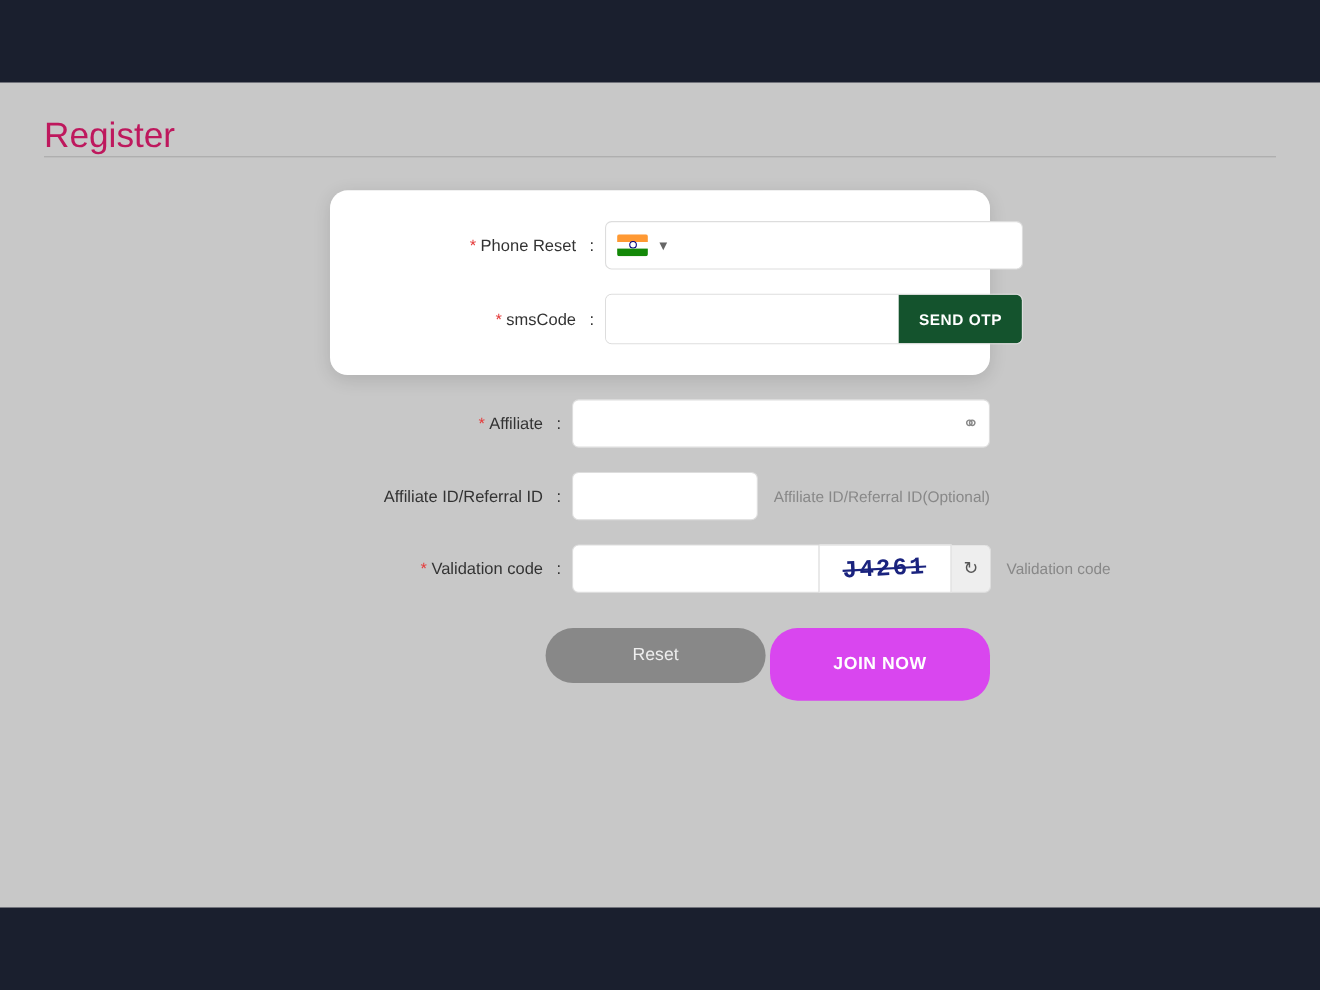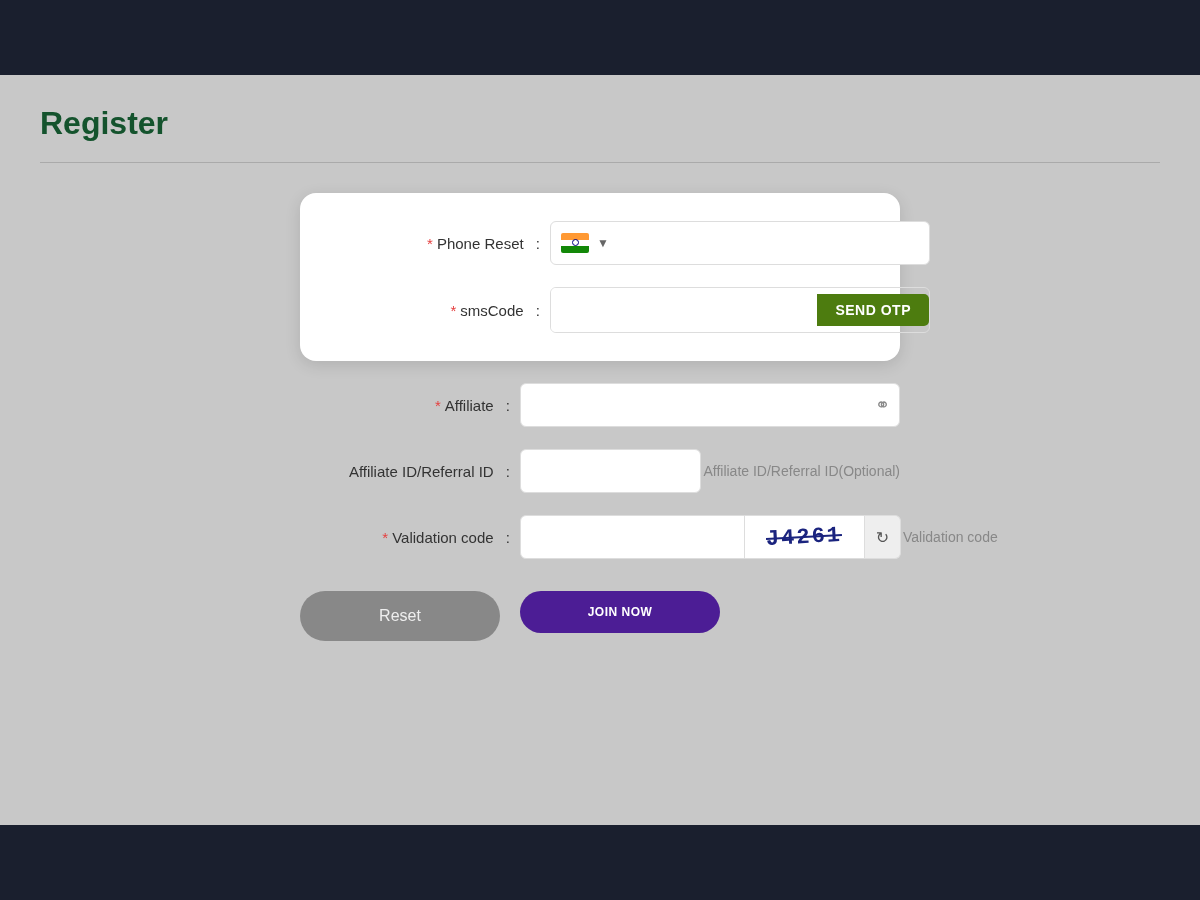--- a/index.html
+++ b/index.html
@@ -26,23 +26,23 @@
       bottom: 0;
     }
 
     .main-content {
       padding: 30px 40px;
       position: relative;
     }
 
     .page-title {
       font-size: 32px;
-      font-weight: 700;
-      color: #14532d;
-      margin-bottom: 20px;
+      font-weight: 400;
+      color: #be185d;
+      margin-bottom: 0;
     }
 
     .divider {
       border: none;
       border-top: 1px solid #aaa;
       margin-bottom: 30px;
     }
 
     .form-container {
       display: flex;
@@ -165,23 +165,23 @@
     .sms-input {
       flex: 1;
       height: 44px;
       border: none;
       padding: 0 12px;
       font-size: 15px;
       outline: none;
     }
 
     .send-otp-btn {
-      height: 32px;
+      height: 44px;
       padding: 0 18px;
-      background: #4d7c0f;
+      background: #14532d;
       color: white;
       font-size: 14px;
       font-weight: 700;
       letter-spacing: 0.5px;
       border: none;
       cursor: pointer;
       white-space: nowrap;
       border-radius: 0 5px 5px 0;
     }
 
@@ -256,53 +256,53 @@
       align-items: center;
       justify-content: center;
       cursor: pointer;
       font-size: 16px;
       color: #555;
     }
 
     .hint-text {
       font-size: 14px;
       color: #888;
-      margin-left: 2px;
+      margin-left: 14px;
       white-space: nowrap;
     }
 
     
     .action-row {
       display: flex;
-      justify-content: flex-start;
-      gap: 20px;
+      justify-content: flex-end;
+      gap: 4px;
       margin-top: 10px;
       width: 600px;
     }
 
     .reset-btn {
       height: 50px;
       width: 200px;
       border-radius: 25px;
       border: none;
       background: #888;
       color: #eee;
       font-size: 16px;
       cursor: pointer;
       font-weight: 500;
     }
 
     .join-btn {
-      height: 42px;
+      height: 66px;
       width: 200px;
       border-radius: 25px;
       border: none;
-      background: #4c1d95;
+      background: #d946ef;
       color: white;
-      font-size: 12px;
+      font-size: 16px;
       font-weight: 700;
       letter-spacing: 0.5px;
       cursor: pointer;
     }
   </style>
 </head>
 <body>
 
 <div class="top-bar"></div>
 

